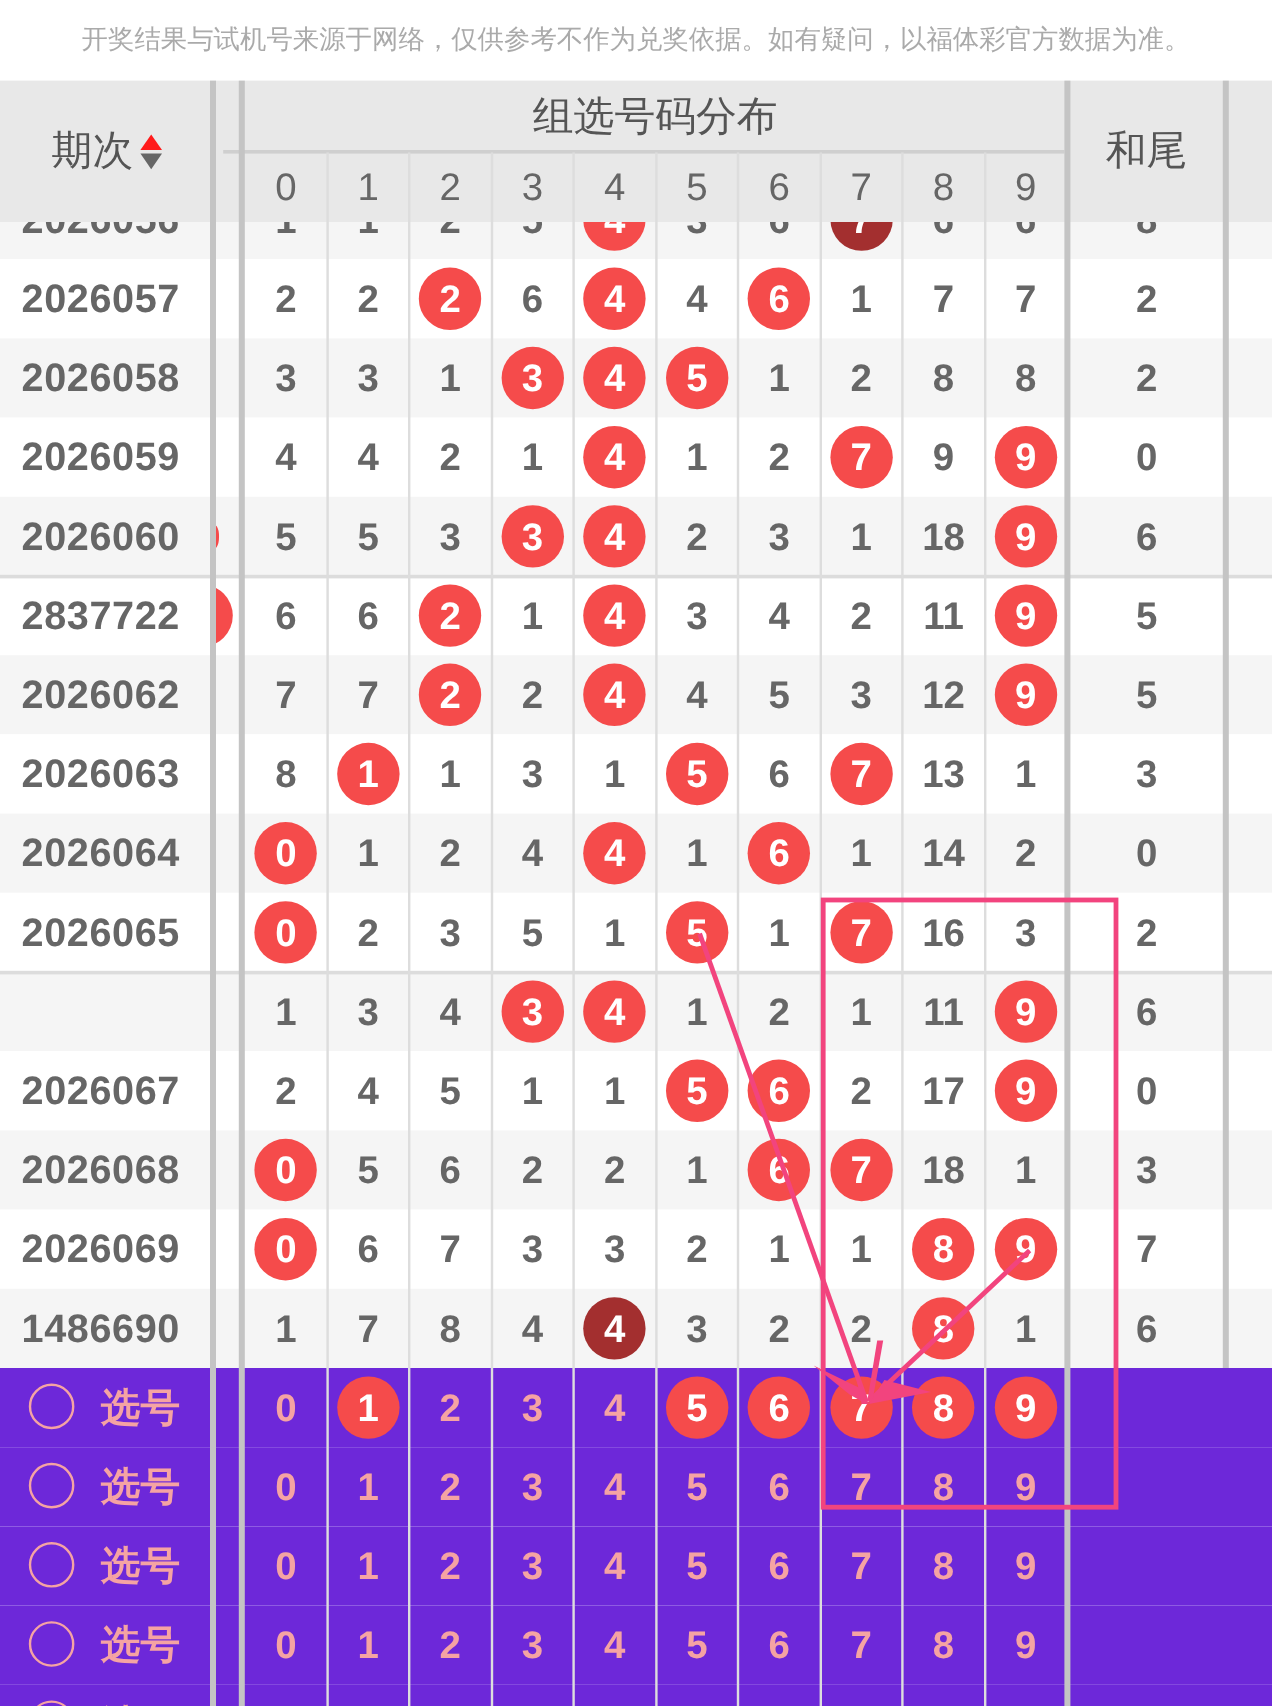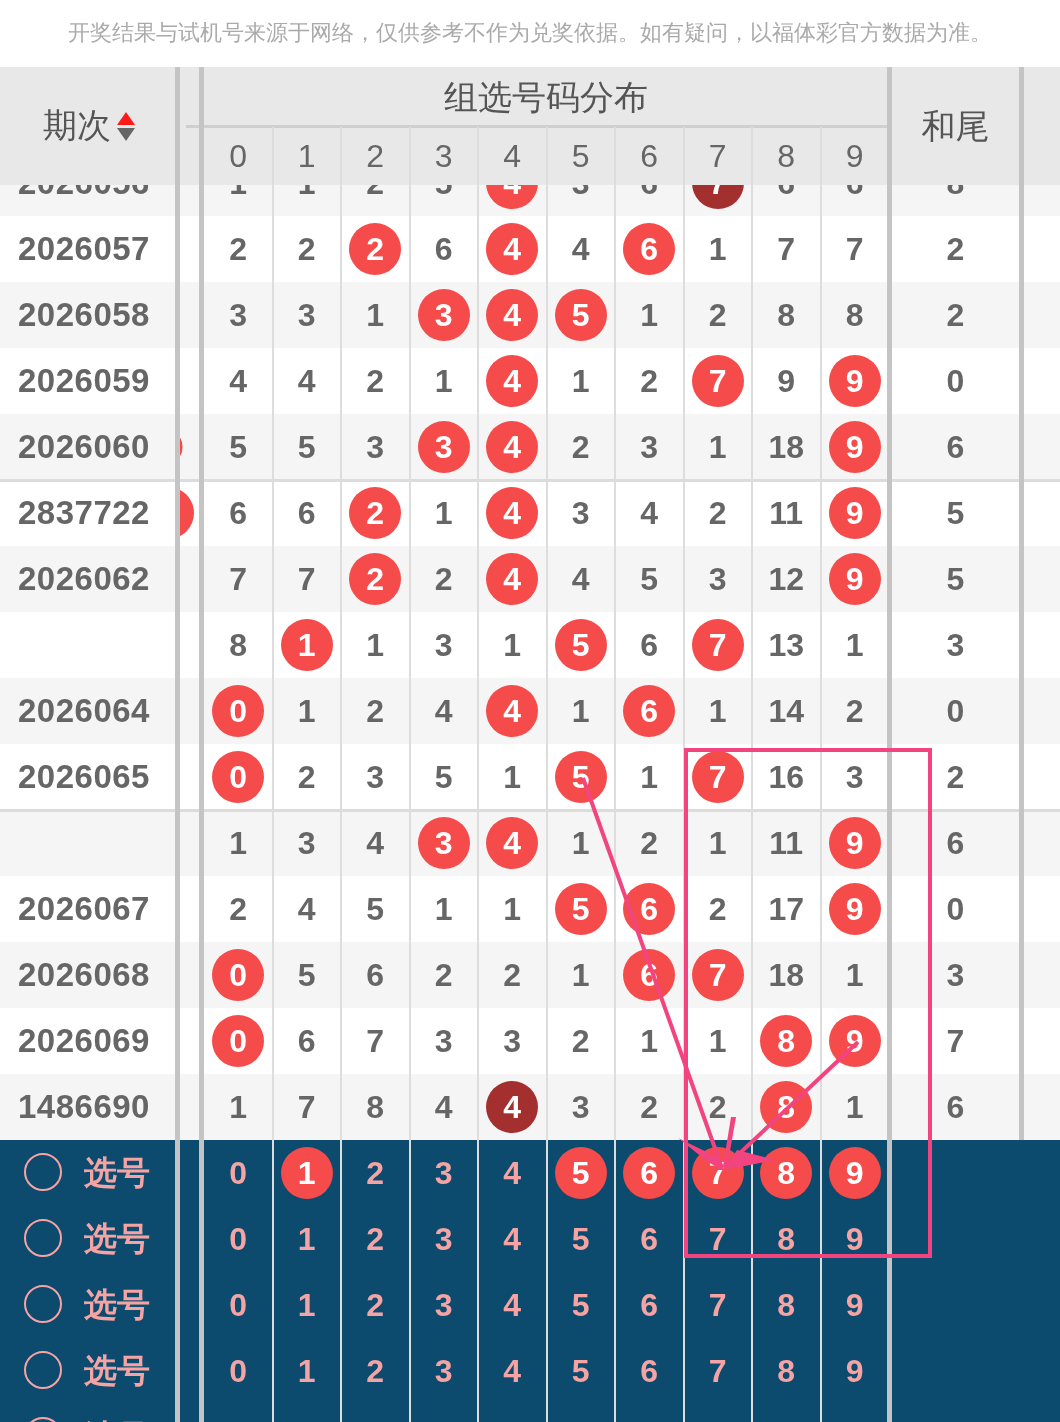--- a/index.html
+++ b/index.html
@@ -11,21 +11,21 @@
   }
   .notice {
     position:absolute; left:0; top:0; width:1060px; height:67px;
     line-height:66px; text-align:center; font-size:22px; color:#aaaaaa;
     background:#fff; z-index:6; white-space:nowrap;
   }
   .rows { position:absolute; left:0; top:0; width:1060px; height:1095px; z-index:1;font-weight:bold; }
   .row { position:absolute; left:0; width:1060px; height:66px; }
   .row.alt { background:#f5f5f5; }
   .row.plain { background:#ffffff; }
-  .row.select { background:#0c4a6e; }
+  .row.select { background:#6d28d9; }
   .period {
     position:absolute; left:0; top:0; width:178px; height:66px;
     line-height:66px; padding-left:18px; box-sizing:border-box;
     font-size:33px; color:#666; letter-spacing:0.5px;
   }
   .cell {
     position:absolute; top:0; width:68.5px; height:66px;
     display:flex; align-items:center; justify-content:center;
   }
   .num { font-size:32px; color:#666; line-height:66px; }
@@ -337,20 +337,21 @@
       </div>
       <div class="cell" style="left: 752px;">
         <span class="num">12</span>
       </div>
       <div class="cell" style="left: 820.5px;">
         <span class="ball red">9</span>
       </div>
       <div class="tail">5</div>
     </div>
     <div class="row plain" style="top: 612px;">
+      <div class="period">2026063</div>
       <div class="cell" style="left: 204px;">
         <span class="num">8</span>
       </div>
       <div class="cell" style="left: 272.5px;">
         <span class="ball red">1</span>
       </div>
       <div class="cell" style="left: 341px;">
         <span class="num">1</span>
       </div>
       <div class="cell" style="left: 409.5px;">

